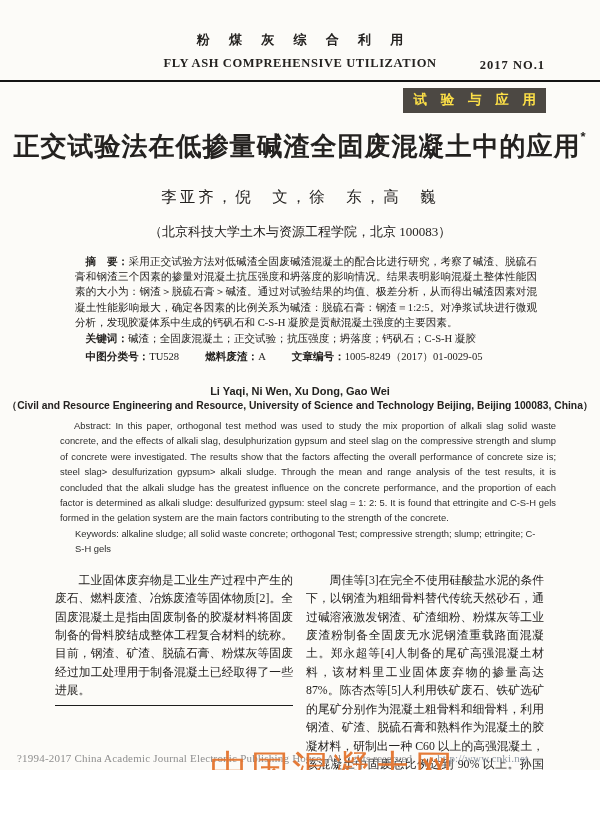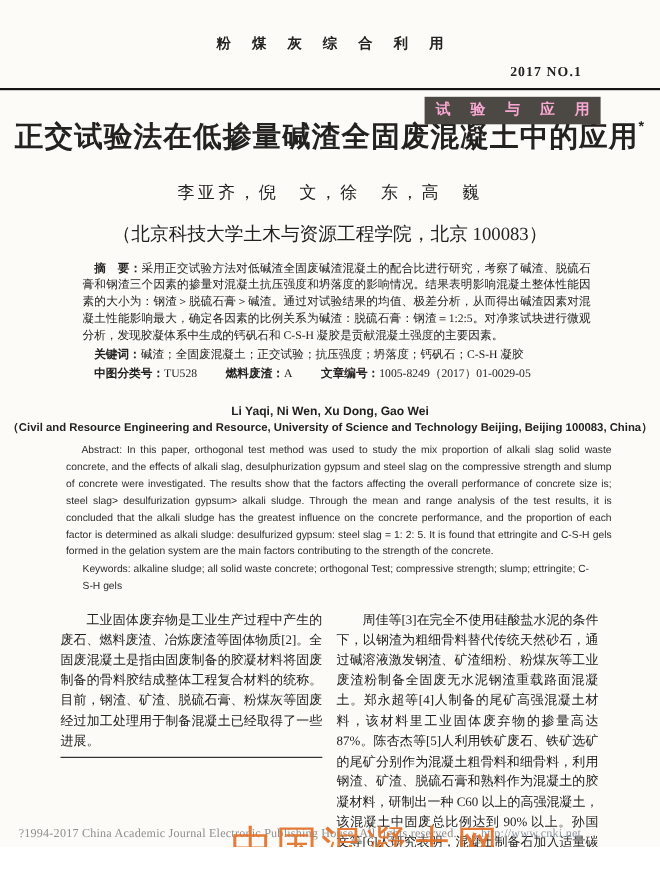--- a/index.html
+++ b/index.html
@@ -5,39 +5,39 @@
   html,body{margin:0;padding:0;}
   .page{
     width:600px;height:770px;position:relative;overflow:hidden;
     background:#fcfbf8;color:#242220;
     font-family:"Liberation Serif","DejaVu Serif",serif;
   }
   
   .header{padding-top:31px;text-align:center;}
   .j-cn{font-size:13px;font-weight:bold;letter-spacing:8px;text-indent:8px;}
   .j-en{font-size:12.5px;font-weight:bold;margin-top:7px;letter-spacing:.6px;}
-  .issue{position:absolute;top:58px;right:71px;font-size:12.5px;font-weight:bold;letter-spacing:1px;background:#fcfbf8;padding-left:8px;}
+  .issue{position:absolute;top:58px;right:55px;font-size:12.5px;font-weight:bold;letter-spacing:1px;background:#fcfbf8;padding-left:8px;}
   .rule{position:absolute;top:80px;left:0;width:600px;height:0;border-top:2px solid #151515;}
   .badge{
-    position:absolute;top:88px;right:54px;background:#4c4843;color:#f9a8d4;
-    font-family:Liberation Mono, monospace;
+    position:absolute;top:88px;right:54px;background:#4c4843;color:#fde047;
+    font-family:Liberation Sans, sans-serif;
     font-size:13.5px;font-weight:bold;letter-spacing:5px;padding:3px 5px 4px 10px;
   }
   
   .title{
     margin-top:50px;text-align:center;font-family:"Liberation Sans","DejaVu Sans",sans-serif;
     font-size:26px;font-weight:bold;letter-spacing:1px;line-height:32px;
   }
   .title sup{font-size:13px;vertical-align:14px;}
   .title-en{
     margin-top:5px;text-align:center;font-family:"Liberation Sans","DejaVu Sans",sans-serif;
     font-size:10.5px;font-weight:bold;color:#2a2a2a;
   }
   .authors{margin-top:25px;text-align:center;font-size:15.5px;letter-spacing:3px;}
-  .affil{margin-top:15px;text-align:center;font-size:17px;}
+  .affil{margin-top:15px;text-align:center;font-size:13px;}
   
   .abs-cn{
     margin:13px 63px 0 75px;font-size:10.6px;line-height:15.2px;
     text-align:justify;text-indent:1em;
   }
   .abs-cn .lbl,.kw-cn .lbl,.clc .lbl{font-weight:bold;}
   .kw-cn{margin:2px 63px 0 75px;font-size:10.6px;text-indent:1em;}
   .clc{margin:4px 63px 0 75px;font-size:10.6px;text-indent:1em;}
   .clc span.pair{margin-right:26px;}
   
@@ -81,20 +81,21 @@
   }
   .footer .url{margin-left:22px;color:#8f99a5;}
 </style>
 </head>
 <body>
 
 <div class="page">
 
   <div class="header">
     <div class="j-cn">粉 煤 灰 综 合 利 用</div>
+    <div class="j-en">FLY ASH COMPREHENSIVE UTILIZATION</div>
   </div>
   <div class="issue">2017  NO.1</div>
   <div class="rule"></div>
   <div class="badge">试 验 与 应 用</div>
 
   <div class="title"><span>正交试验法在低掺量碱渣全固废混凝土中的应用</span><sup>*</sup></div>
   <div class="authors">李亚齐，倪　文，徐　东，高　巍</div>
   <div class="affil">（北京科技大学土木与资源工程学院，北京 100083）</div>
 
   <div class="abs-cn"><span class="lbl">摘　要：</span><span>采用正交试验方法对低碱渣全固废碱渣混凝土的配合比进行研究，考察了碱渣、脱硫石膏和钢渣三个因素的掺量对混凝土抗压强度和坍落度的影响情况。结果表明影响混凝土整体性能因素的大小为：钢渣＞脱硫石膏＞碱渣。通过对试验结果的均值、极差分析，从而得出碱渣因素对混凝土性能影响最大，确定各因素的比例关系为碱渣：脱硫石膏：钢渣＝1:2:5。对净浆试块进行微观分析，发现胶凝体系中生成的钙矾石和 C-S-H 凝胶是贡献混凝土强度的主要因素。</span></div>

